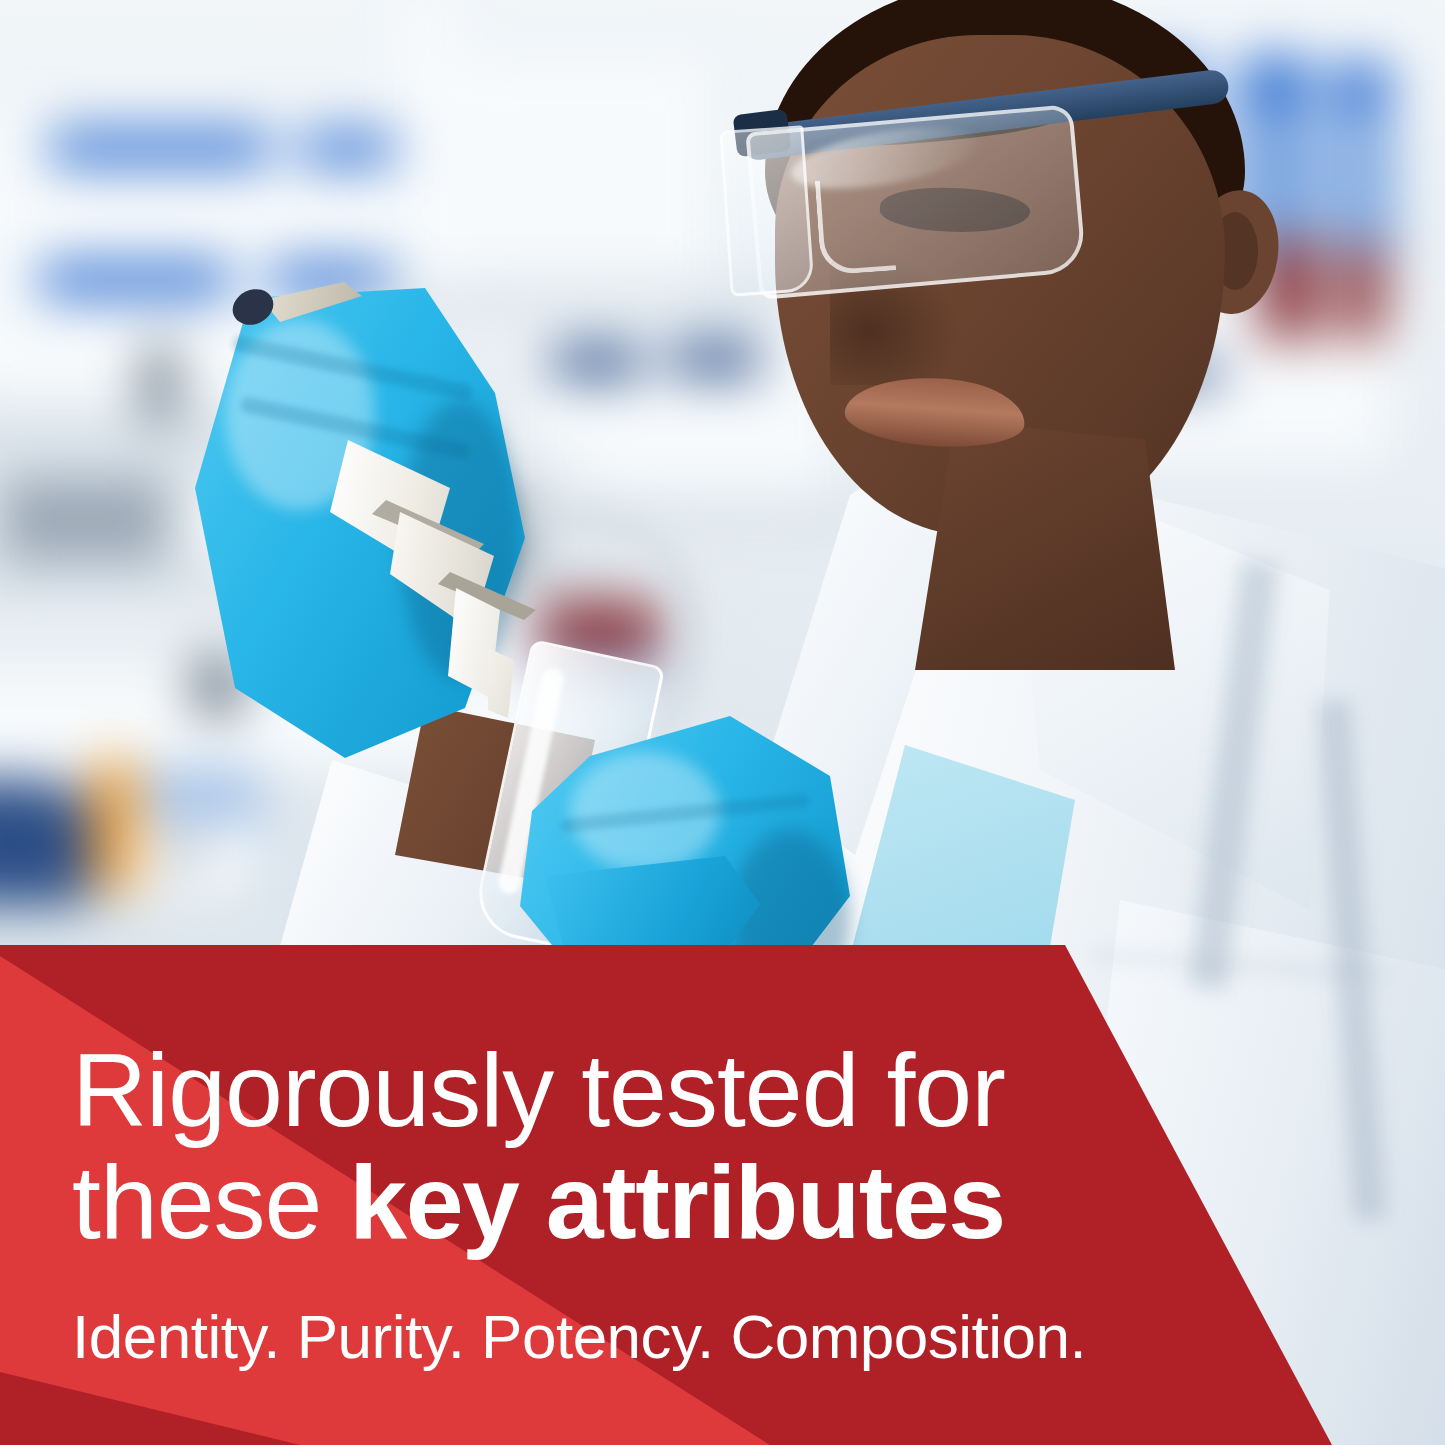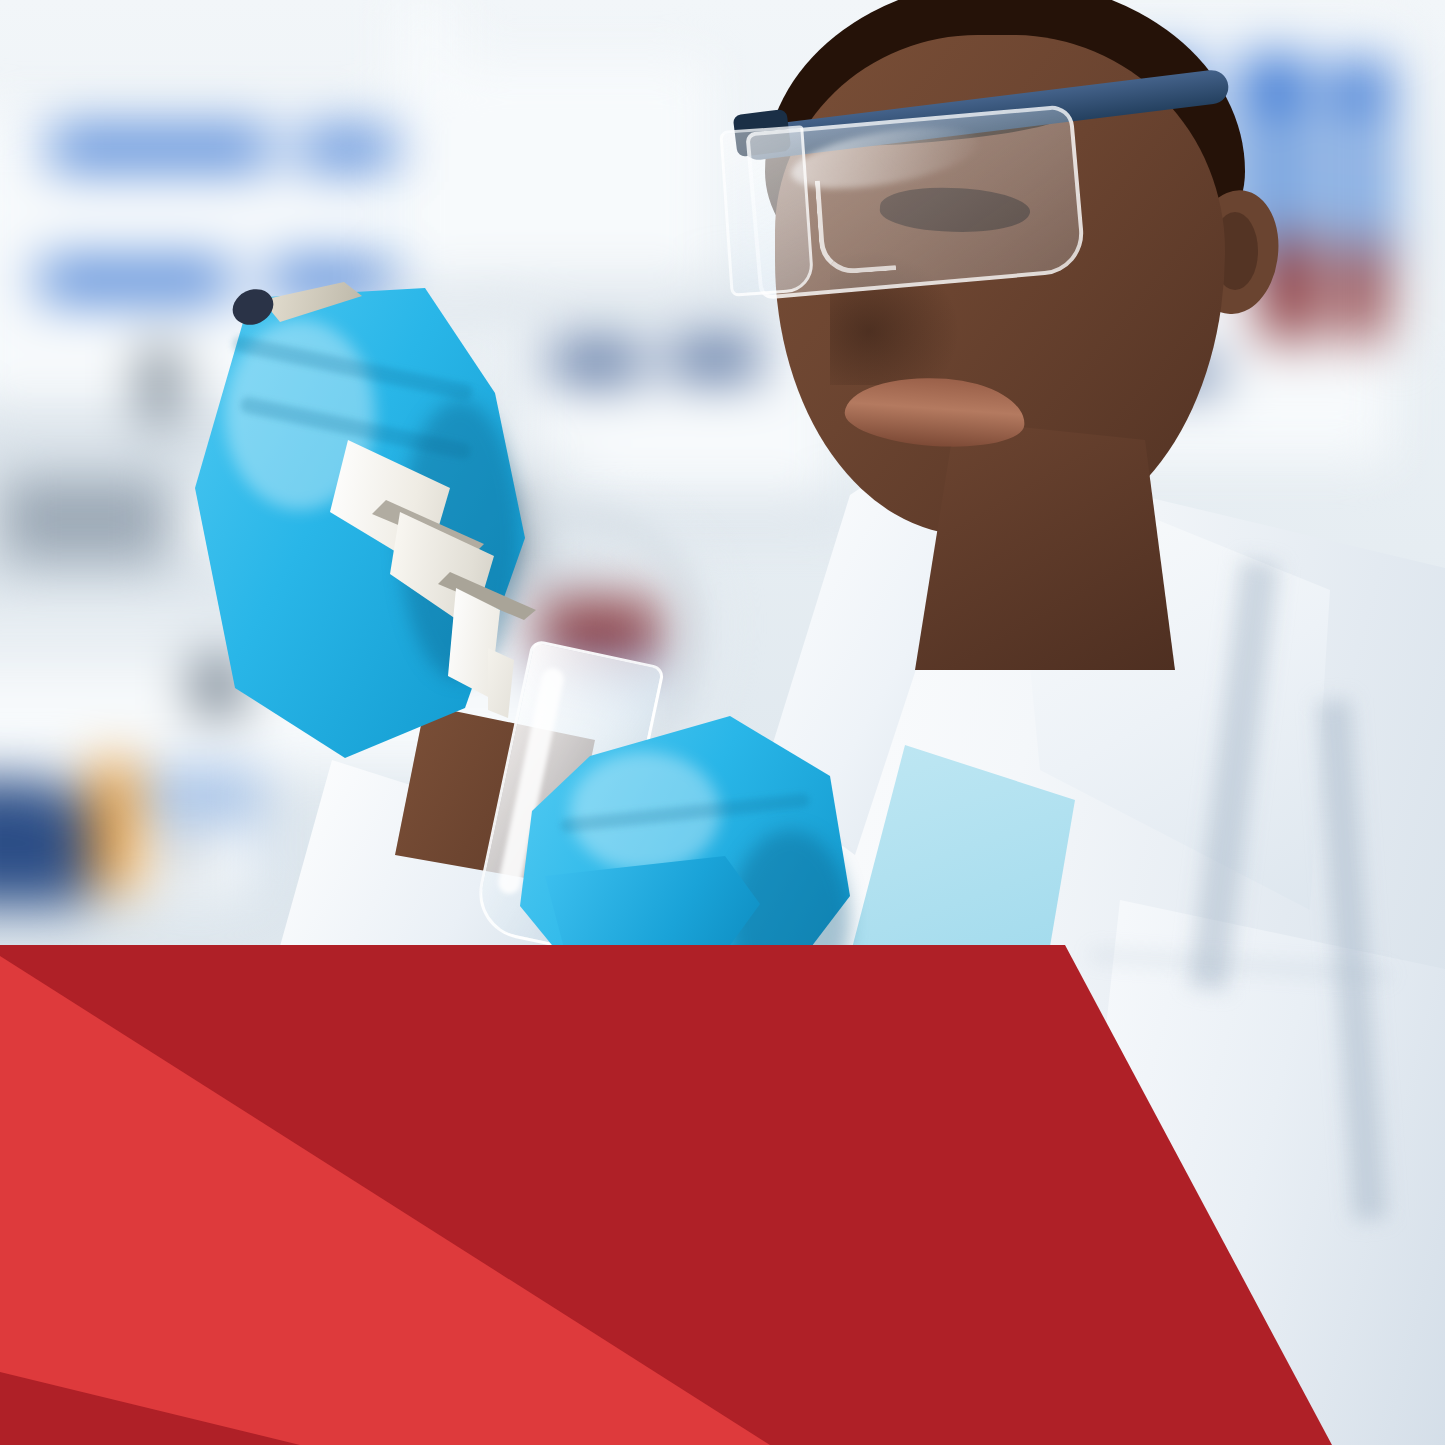--- a/index.html
+++ b/index.html
@@ -312,14 +312,23 @@
     <div class="coat-shadow" style="left:1215px;top:560px;width:38px;height:430px;transform:rotate(7deg);"></div>
     <div class="coat-shadow" style="left:1335px;top:700px;width:34px;height:520px;transform:rotate(-4deg);"></div>
     <div class="coat-shadow" style="left:1090px;top:960px;width:300px;height:10px;transform:rotate(4deg);opacity:.55;"></div>
   </div>
 
   <div id="banner">
     <div class="band-dark"></div>
     <div class="band-light"></div>
   </div>
 
+  <div id="copy">
+    <div class="headline">
+      <span class="hl-light">Rigorously tested for</span>
+    </div>
+    <div class="headline">
+      <span class="hl-reg">these </span><span class="hl-bold">key attributes</span>
+    </div>
+    <div class="subhead">Identity. Purity. Potency. Composition.</div>
+  </div>
 
 </div>
 
 </body></html>

